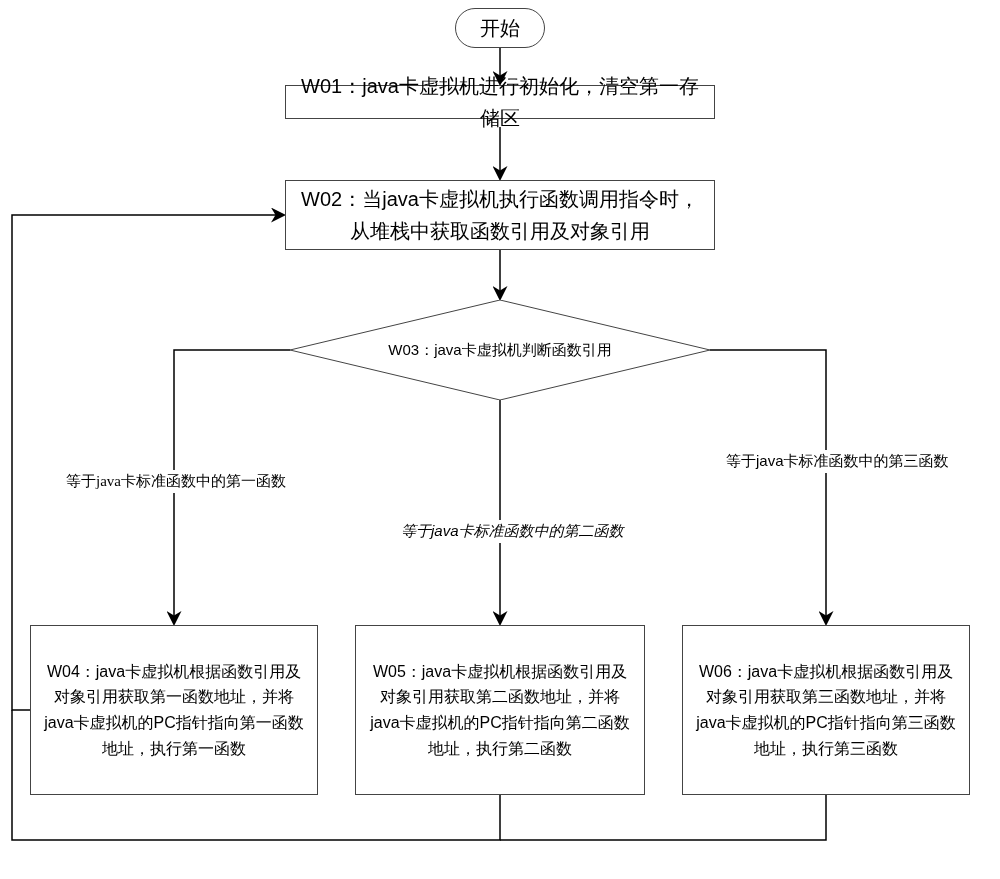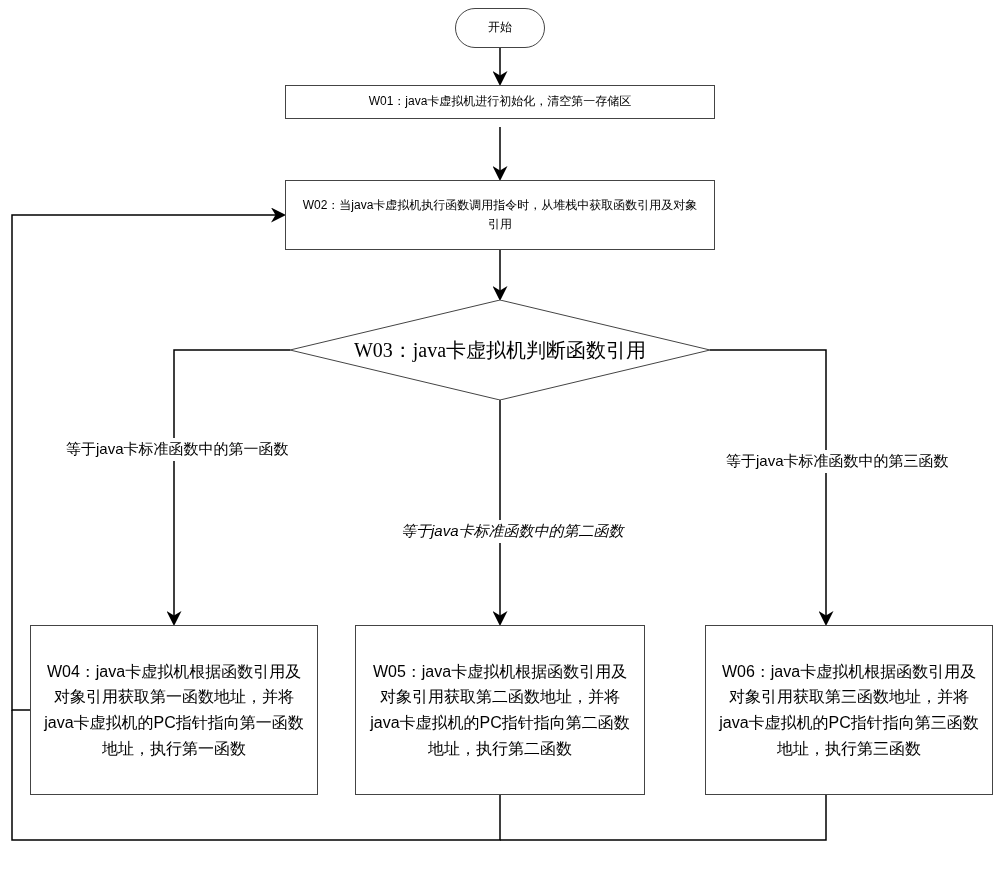--- a/index.html
+++ b/index.html
@@ -1,37 +1,37 @@
 <!DOCTYPE html>
 <html><head>
   <meta charset="utf-8">
   <style>
     * { box-sizing: border-box; margin: 0; padding: 0; }
     body { font-family: "SimSun", "Microsoft YaHei", sans-serif; background: #fff; width: 1000px; height: 879px; position: relative; }
     svg { position: absolute; top: 0; left: 0; }
     
-    .node { position: absolute; border: 1px solid #444; background: #fff; display: flex; align-items: center; justify-content: center; text-align: center; padding: 8px 12px; font-size: 12px; line-height: 1.6; }
+    .node { position: absolute; border: 1px solid #444; background: #fff; display: flex; align-items: center; justify-content: center; text-align: center; padding: 8px 12px; font-size: 20px; line-height: 1.6; }
     
     .start-node { border-radius: 20px; width: 90px; height: 40px; left: 455px; top: 8px; }
     
     .step-w01 { width: 430px; height: 34px; left: 285px; top: 85px; }
     .step-w02 { width: 430px; height: 70px; left: 285px; top: 180px; align-items: center; }
     
     .diamond { position: absolute; width: 420px; height: 100px; left: 290px; top: 300px; }
     .diamond-shape { position: absolute; width: 100%; height: 100%; }
-    .diamond-text { position: absolute; width: 100%; height: 100%; display: flex; align-items: center; justify-content: center; font-size: 20px; text-align: center; padding: 0 60px; font-family: Liberation Serif, serif; }
+    .diamond-text { position: absolute; width: 100%; height: 100%; display: flex; align-items: center; justify-content: center; font-size: 15px; text-align: center; padding: 0 60px; }
     
     .branch-label { position: absolute; font-size: 15px; background: #fff; padding: 2px 6px; }
-    .label-left { left: 60px; top: 438px; }
+    .label-left { left: 60px; top: 470px; font-family: Liberation Serif, serif; }
     .label-mid { left: 395px; top: 520px; font-style: italic; }
     .label-right { left: 720px; top: 450px; }
     
     .step-w04 { width: 288px; height: 170px; left: 30px; top: 625px; font-size: 16px; justify-content: flex-end; }
     .step-w05 { width: 290px; height: 170px; left: 355px; top: 625px; font-size: 16px; }
-    .step-w06 { width: 288px; height: 170px; left: 682px; top: 625px; font-size: 16px; margin-left: 23px; }
+    .step-w06 { width: 288px; height: 170px; left: 682px; top: 625px; font-size: 16px; }
     
     .arrow-head { fill: #000; }
   </style>
 </head>
 <body>
 
 <svg width="1000" height="879">
   <defs>
     <marker id="arrow" markerWidth="10" markerHeight="10" refX="8" refY="5" orient="auto">
       <path d="M0,0 L10,5 L0,10 L3,5 Z" class="arrow-head"></path>

